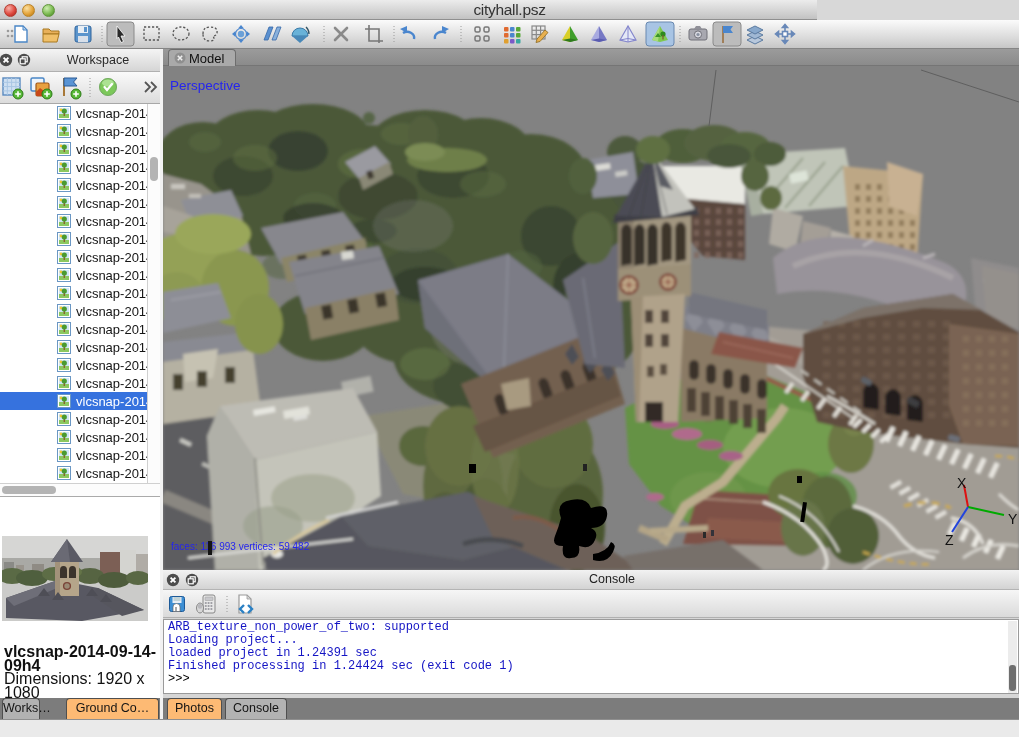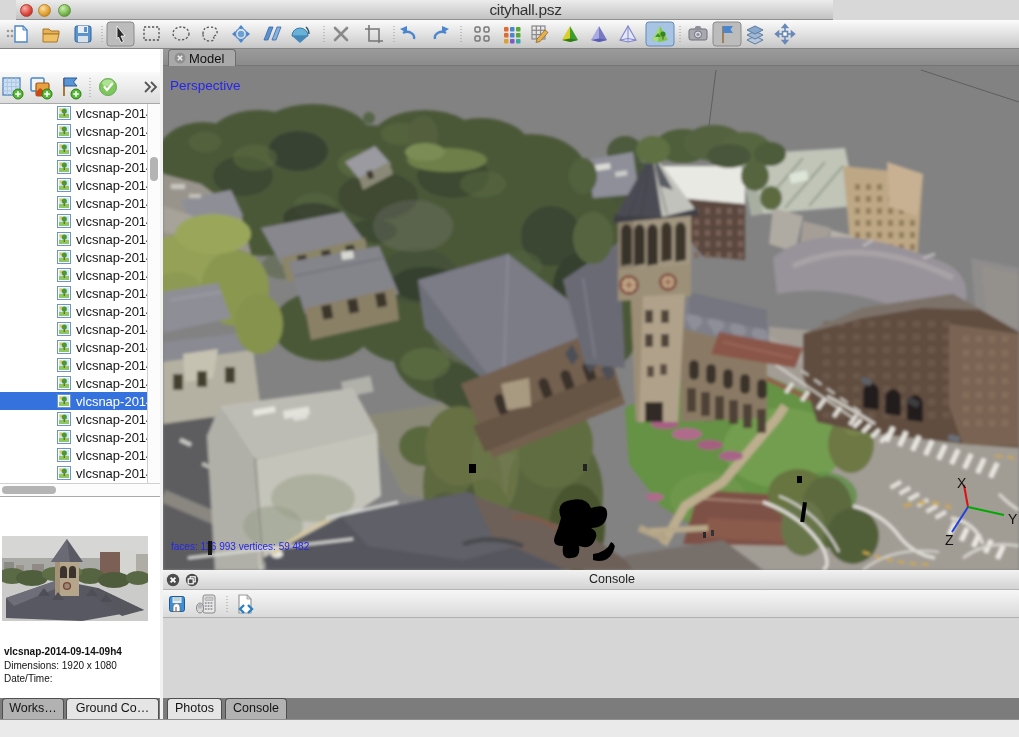--- a/index.html
+++ b/index.html
@@ -1,47 +1,47 @@
 <!DOCTYPE html>
 <html><head><meta charset="utf-8"><style>
 *{margin:0;padding:0;box-sizing:border-box}
 html,body{width:1019px;height:737px;overflow:hidden;font-family:"Liberation Sans",sans-serif;background:#d8d8d8}
-#titlebar{position:absolute;left:16px;top:0;width:817px;height:20px;background:linear-gradient(#ececec,#cfcfcf 70%,#c2c2c2);border-bottom:1px solid #8f8f8f}
+#titlebar{position:absolute;left:0;top:0;width:817px;height:20px;background:linear-gradient(#ececec,#cfcfcf 70%,#c2c2c2);border-bottom:1px solid #8f8f8f}
 #title{position:absolute;left:0;top:1px;width:1019px;text-align:center;font-size:15.5px;color:#333;letter-spacing:-0.3px}
 .tl{position:absolute;top:4px;width:13px;height:13px;border-radius:50%}
 #toolbar{position:absolute;left:0;top:20px;width:1019px;height:29px;background:linear-gradient(#fbfbfb,#d2d2d2 80%,#c6c6c6);border-bottom:1px solid #858585}
 #leftdock{position:absolute;left:0;top:49px;width:160px;height:649px;background:#fff}
 #wshead{position:absolute;left:0;top:0;width:160px;height:23px;background:linear-gradient(#f4f4f4,#d5d5d5);border-bottom:1px solid #b0b0b0}
 #wstools{position:absolute;left:0;top:23px;width:160px;height:32px;background:linear-gradient(#fafafa,#dcdcdc);border-bottom:1px solid #a8a8a8}
 #wslist{position:absolute;left:0;top:55px;width:160px;height:379px;background:#fff;overflow:hidden}
 .row{position:absolute;left:0;width:148px;height:18px;font-size:13px;color:#151515;white-space:nowrap;overflow:hidden}
 .row svg{position:absolute;left:57px;top:2px}
 .row span{position:absolute;left:76px;top:2px}
 .rowsel{background:#3672de;color:#fff}
 #vscroll{position:absolute;left:147px;top:55px;width:13px;height:379px;background:#fcfcfc;border-left:1px solid #d0d0d0}
 #vthumb{position:absolute;left:2px;top:53px;width:8px;height:24px;background:#b4b4b4;border-radius:4px}
 #hscroll{position:absolute;left:0;top:434px;width:160px;height:13px;background:#fcfcfc;border-top:1px solid #d0d0d0}
 #hthumb{position:absolute;left:2px;top:2px;width:54px;height:8px;background:#b4b4b4;border-radius:4px}
 #preview{position:absolute;left:0;top:447px;width:160px;height:202px;background:#fff;border-top:1px solid #aaa}
-#ptxt{position:absolute;left:4px;top:148px;font-size:10px;color:#111;line-height:13.5px}
+#ptxt{position:absolute;left:4px;top:148px;font-size:16px;color:#111;line-height:13.5px}
 #vsep{position:absolute;left:160px;top:49px;width:3px;height:670px;background:#f2f2f2}
 #main{position:absolute;left:163px;top:49px;width:856px;height:726px}
 #modeltabs{position:absolute;left:0;top:0;width:856px;height:17px;background:linear-gradient(#9b9b9b,#8b8b8b);border-bottom:1px solid #757575}
 #mtab{position:absolute;left:5px;top:0px;width:68px;height:17px;background:#a9a9a9;border:1px solid #6d6d6d;border-bottom:none;border-radius:4px 4px 0 0;font-size:13px;color:#101010}
 #viewport{position:absolute;left:0;top:17px;width:856px;height:504px;background:#828282;overflow:hidden}
 #persp{position:absolute;left:7px;top:12px;font-size:13.5px;color:#2525ee}
 #faces{position:absolute;left:8px;top:475px;font-size:10px;color:#2525ee}
 #console{position:absolute;left:0;top:521px;width:856px;height:128px;background:#d6d6d6}
 #conhead{position:absolute;left:0;top:0;width:856px;height:20px;background:linear-gradient(#f2f2f2,#d3d3d3);border-bottom:1px solid #b4b4b4;font-size:12.5px;color:#222;text-align:center;line-height:19px;padding-left:42px}
 #contools{position:absolute;left:0;top:20px;width:856px;height:28px;background:linear-gradient(#f6f6f6,#dadada);border-bottom:1px solid #b0b0b0}
 #context{position:absolute;left:0px;top:49px;width:856px;height:75px;background:#fff;border:1px solid #9a9a9a;font-family:"Liberation Mono",monospace;font-size:12px;line-height:13px;color:#1414c4;padding:1px 0 0 4px}
 #tabbar{position:absolute;left:0;top:698px;width:1019px;height:21px;background:#7c7c7c}
 .tab{position:absolute;top:0;height:21px;border:1px solid #4f4f4f;border-bottom:none;border-radius:4px 4px 0 0;font-size:12.5px;color:#141414;text-align:center;line-height:19px}
 .tabon{background:#b2b2b2}
-.taboff{background:#e5e5e5}
+.taboff{background:#fdba74}
 #statusbar{position:absolute;left:0;top:719px;width:1019px;height:18px;background:#eaeaea;border-top:1px solid #8f8f8f}
 </style></head>
 <body>
 
 <div id="titlebar">
  <div class="tl" style="left:4px;background:radial-gradient(circle at 35% 30%,#f7b0a8,#df4b40 55%,#a21f16);border:1px solid #b23b30"></div>
  <div class="tl" style="left:22px;background:radial-gradient(circle at 35% 30%,#fbe0a0,#e3a33a 55%,#ad720f);border:1px solid #bb8326"></div>
  <div class="tl" style="left:42px;background:radial-gradient(circle at 35% 30%,#cdeeb0,#7cba52 55%,#3f7d1f);border:1px solid #61963a"></div>
  <div id="title">cityhall.psz</div>
 </div>
@@ -178,20 +178,30 @@
         <line x1="0" y1="-8" x2="0" y2="8"></line>
         <path d="M0,-9.5 l2.5,3 h-5 z"></path>
         <path d="M0,9.5 l2.5,-3 h-5 z"></path>
         <path d="M-9.5,0 l3,2.5 v-5 z"></path>
         <path d="M9.5,0 l-3,2.5 v-5 z"></path>
         <rect x="-2.5" y="-2.5" width="5" height="5" fill="#fff" stroke="#6888b8"></rect>
       </g>
     </svg></div>
 
 <div id="leftdock">
+ <div id="wshead">
+  <svg width="36" height="16" style="position:absolute;left:0;top:3px" viewBox="0 0 36 16">
+        <circle cx="6" cy="8" r="6.2" fill="#4c4c4c"></circle>
+        <path d="M3.6,5.6 L8.4,10.4 M8.4,5.6 L3.6,10.4" stroke="#fff" stroke-width="1.9"></path>
+        <circle cx="24" cy="8" r="6.2" fill="#4c4c4c"></circle>
+        <rect x="22.2" y="4.8" width="5" height="5" fill="none" stroke="#fff" stroke-width="1.2"></rect>
+        <rect x="20.2" y="6.8" width="5" height="5" fill="#4c4c4c" stroke="#fff" stroke-width="1.2"></rect>
+      </svg>
+  <div style="position:absolute;left:36px;top:4px;width:124px;text-align:center;font-size:12.5px;color:#2a2a2a">Workspace</div>
+ </div>
  <div id="wstools"><svg width="160" height="32" viewBox="0 0 160 32">
         <g transform="translate(12,15)">
           <rect x="-9" y="-9" width="17" height="17" fill="#cfe0f2" stroke="#5a8ac0" stroke-width="1.4"></rect>
           <path d="M-9,-4.7 h17 M-9,-0.4 h17 M-9,3.9 h17 M-4.7,-9 v17 M-0.4,-9 v17 M3.9,-9 v17" stroke="#a8c6e4" stroke-width="1"></path>
           <circle cx="6" cy="7" r="5" fill="#58b838" stroke="#2a7a14" stroke-width="1"></circle>
           <path d="M6,4.2 v5.6 M3.2,7 h5.6" stroke="#fff" stroke-width="1.6"></path>
         </g>
         <g transform="translate(40,15)">
           <rect x="-9" y="-9" width="13" height="13" rx="1.5" fill="#eef4fa" stroke="#4a86c6" stroke-width="1.5"></rect>
           <rect x="-4" y="-4" width="13" height="13" rx="1.5" fill="#e8a040" stroke="#a05818" stroke-width="1.2"></rect>
@@ -1043,23 +1053,28 @@
             <ellipse cx="-6" cy="2.2" rx="2.2" ry="2.6" fill="#b8b8bc"></ellipse>
           </g>
           <line x1="64" y1="6" x2="64" y2="22" stroke="#9a9a9a" stroke-dasharray="1 2"></line>
           <g transform="translate(82,14)">
             <path d="M-6,-9 h8 l4,4 v14 h-12 z" fill="#fff" stroke="#999" stroke-width="1.2"></path>
             <path d="M2,-9 l4,4 h-4 z" fill="#d8d8d8" stroke="#999" stroke-width="0.8"></path>
             <path d="M-1,1 l-4,4 l4,4" fill="none" stroke="#2a80c4" stroke-width="2.4"></path>
             <path d="M3,1 l4,4 l-4,4" fill="none" stroke="#2a80c4" stroke-width="2.4"></path>
           </g>
         </svg></div>
+  <div id="context">ARB_texture_non_power_of_two: supported<br>Loading project...<br>loaded project in 1.24391 sec<br>Finished processing in 1.24424 sec (exit code 1)<br><span style="color:#000">&gt;&gt;&gt;</span>
+   <div style="position:absolute;right:1px;top:1px;width:9px;height:72px;background:#ececec">
+          <div style="position:absolute;left:1px;top:44px;width:7px;height:26px;background:#6e6e6e;border-radius:3px"></div>
+        </div>
+  </div>
  </div>
 </div>
 
 <div id="tabbar">
- <div class="tab tabon" style="left:2px;width:62px">Works…</div>
+ <div class="tab tabon" style="left:2px;width:38px">Works…</div>
  <div class="tab taboff" style="left:66px;width:93px">Ground Co…</div>
  <div style="position:absolute;left:160px;top:0;width:3px;height:21px;background:#f2f2f2"></div>
  <div class="tab taboff" style="left:167px;width:55px">Photos</div>
  <div class="tab tabon" style="left:225px;width:62px">Console</div>
 </div>
 <div id="statusbar"></div>
 
 </body></html>

